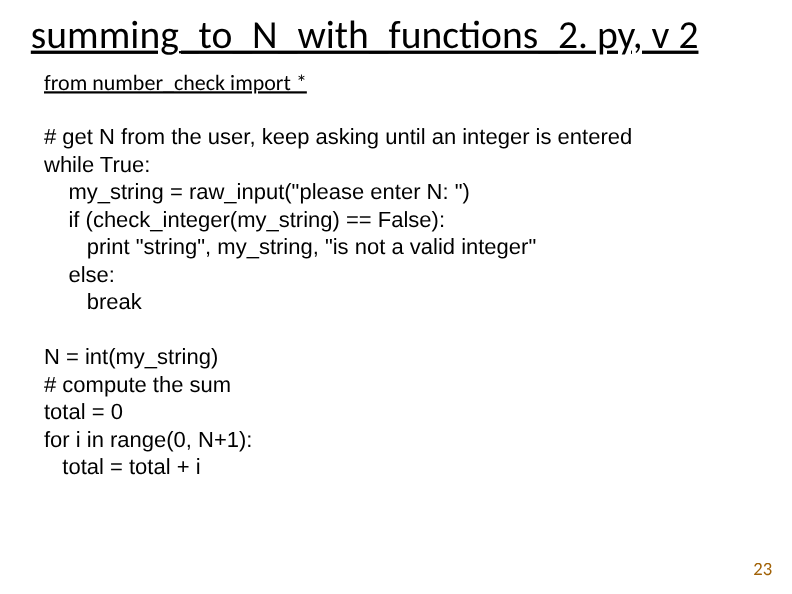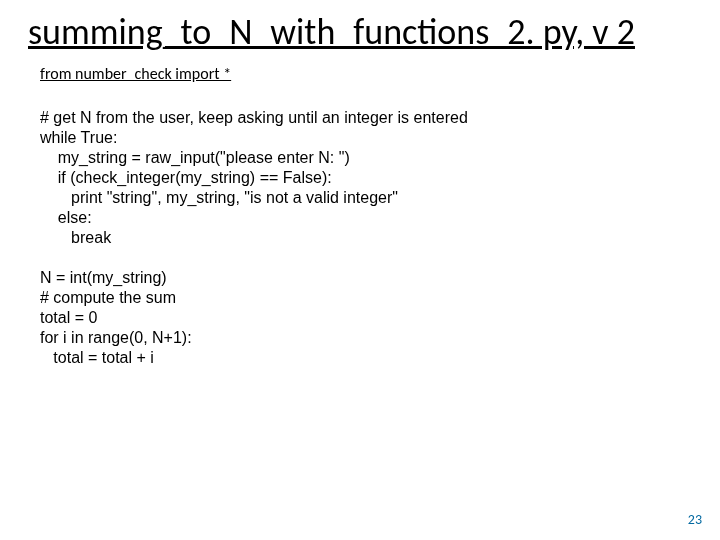--- a/index.html
+++ b/index.html
@@ -22,37 +22,37 @@
   .title {
     font-size: 36px;
     font-weight: 400;
     text-align: left;
     padding: 10px 0 0 28px;
     letter-spacing: 0;
     text-decoration: underline;
   }
   .body {
     padding: 10px 40px 0 40px;
-    font-size: 16px;
+    font-size: 20px;
     line-height: 1.25;
   }
   .import-line {
     text-decoration: underline;
     margin-bottom: 24px;
   }
   .code-block {
     white-space: pre;
     font-family: Liberation Sans, sans-serif;
   }
   .page-num {
     position: absolute;
     right: 18px;
     bottom: 12px;
-    font-size: 14px;
-    color: #0369a1;
+    font-size: 17px;
+    color: #a16207;
   }
 </style>
 </head>
 <body>
 
 <div class="slide">
 
   <div class="title">summing_to_N_with_functions_2. py, v 2</div>
 
   <div class="body">

